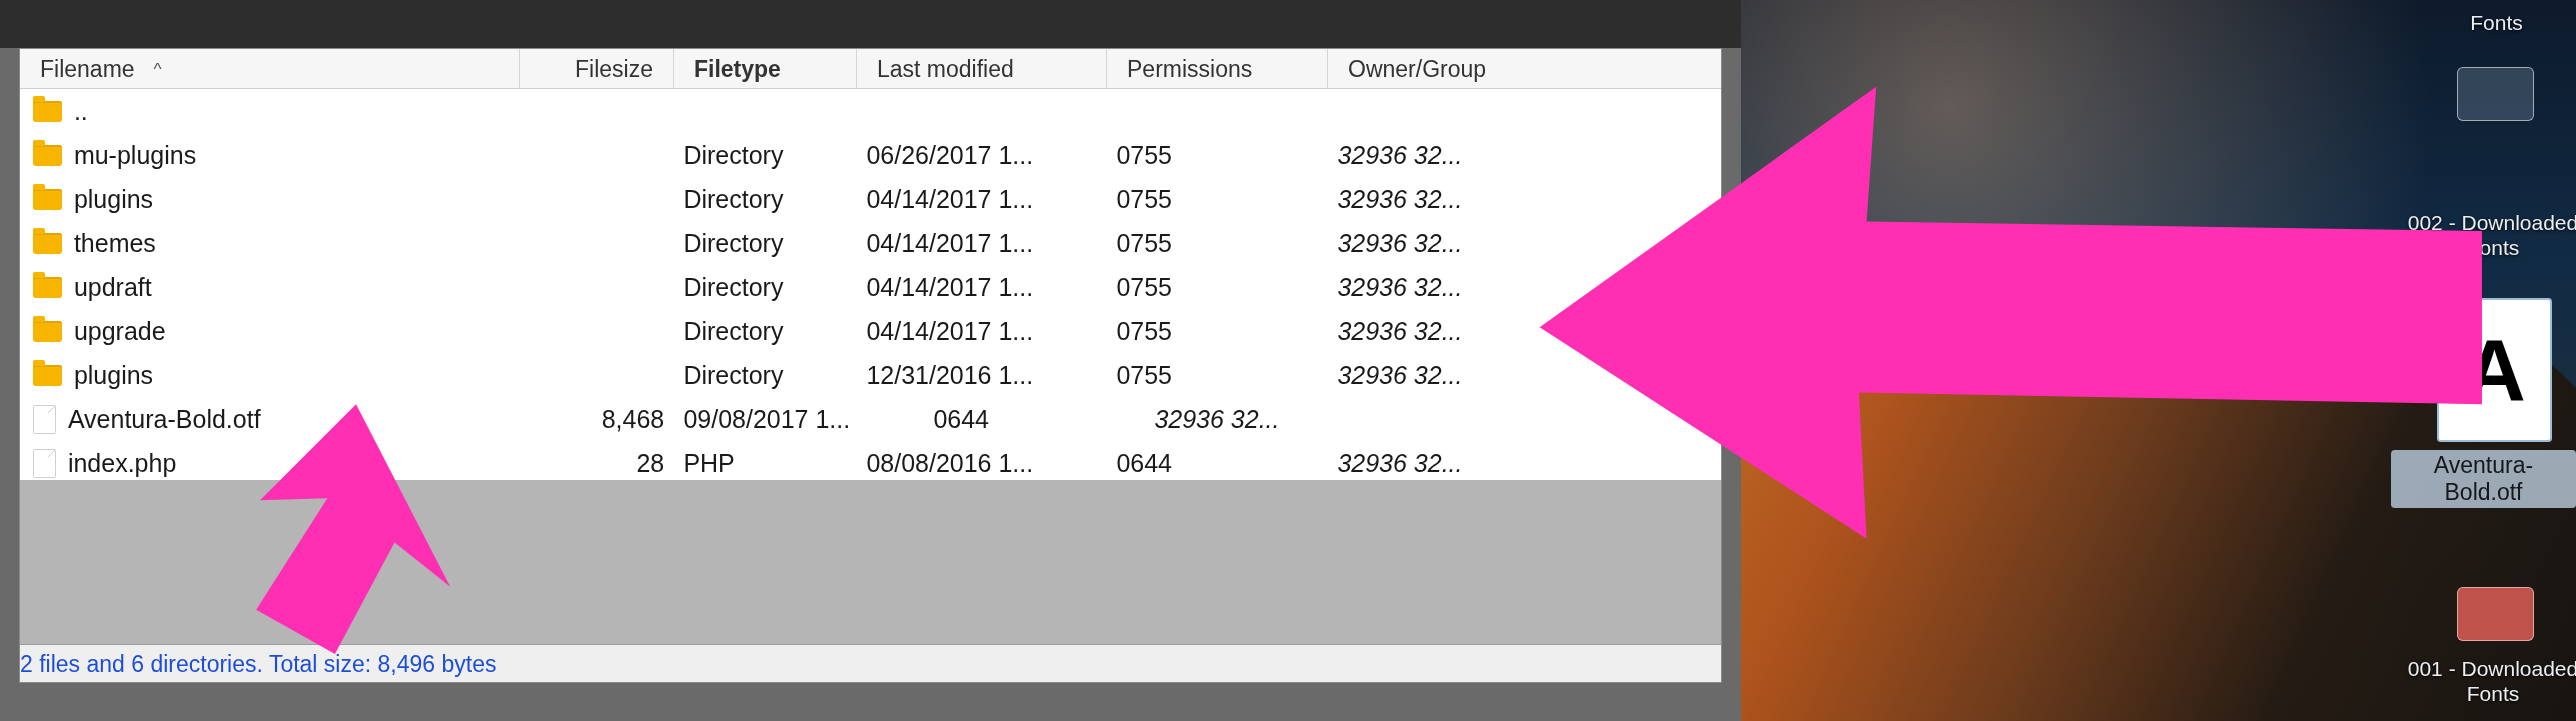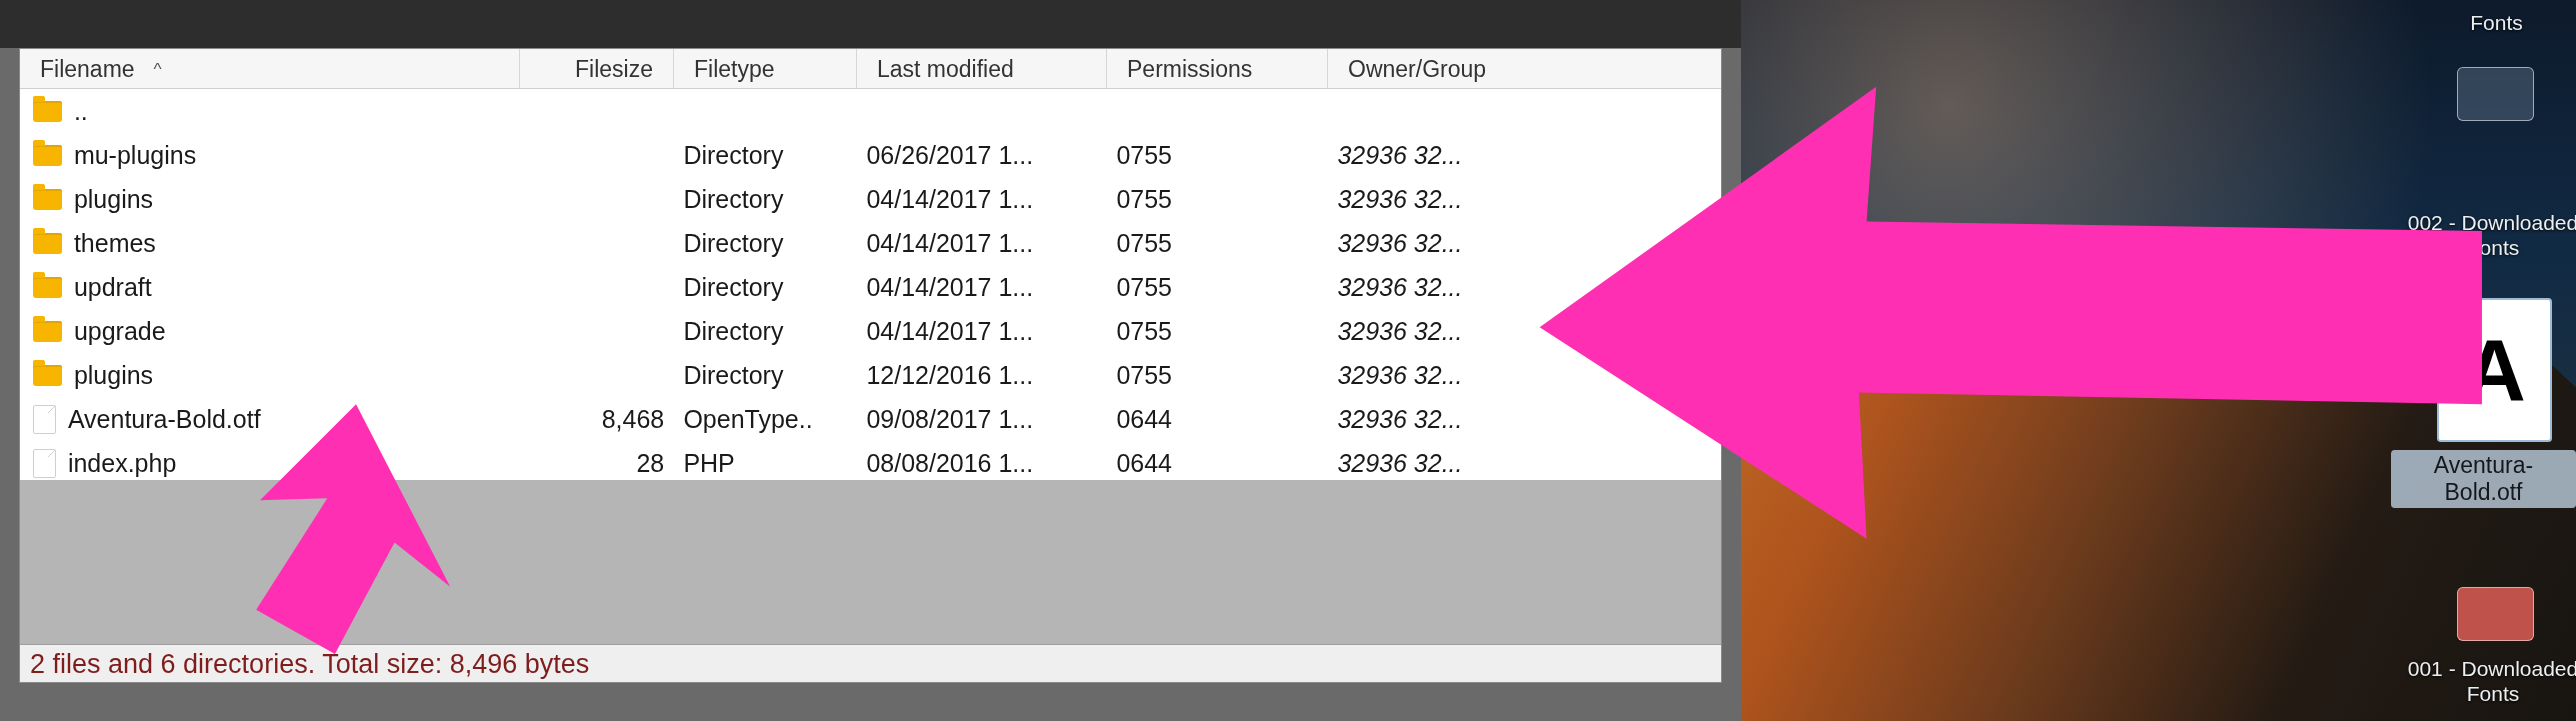--- a/index.html
+++ b/index.html
@@ -26,21 +26,21 @@
     border-right: 1px solid #d6d6d6;
     padding: 0 20px;
     white-space: nowrap;
     overflow: hidden;
     display: flex;
     gap: 19px;
     cursor: pointer;
   }
   .col-name   { width: 500px; }
   .col-size   { width: 154px; justify-content: flex-end; text-align: right; }
-  .col-type   { width: 183px; }
+  .col-type   { width: 183px; font-weight: bold; }
   .col-mod    { width: 250px; }
   .col-perm   { width: 221px; }
   .col-owner  { width: 289px; border-right: none; }
   .sort-caret { font-size: 17.3px; color: #555; }
   .listing {
     background: #ffffff;
     height: 391px;
     overflow: hidden;
   }
   .row {
@@ -87,23 +87,23 @@
     position: absolute;
     top: 0; right: 0;
     width: 7.7px; height: 7.7px;
     background: linear-gradient(135deg, transparent 48%, #cfcfcf 50%, #fff 52%);
   }
   .status-bar {
     position: absolute;
     bottom: 0; left: 0; right: 0;
     height: 38px;
     line-height: 38px;
-    font-size: 27px;
-    color: #7f1d1d;
-    padding-left: 10px;
+    font-size: 23px;
+    color: #1d4ed8;
+    padding-left: 0;
     border-top: 1px solid #9e9e9e;
     background: #efefef;
   }
   
   .desktop {
     position: absolute;
     top: 0; left: 1741px; right: 0; height: 721px;
     background:
       radial-gradient(circle at 25% 15%, rgba(255,200,150,0.35), transparent 55%),
       linear-gradient(180deg, #0d1a2b 0%, #112a44 35%, #1a2f41 60%, #232a2f 100%);
@@ -255,31 +255,30 @@
           <div class="cell c-perm">0755</div>
           <div class="cell c-owner">32936 32...</div>
         </div>
         <div class="row">
           <div class="cell c-name">
             <span class="icon-folder"></span>
             <span>plugins</span>
           </div>
           <div class="cell c-size"></div>
           <div class="cell c-type">Directory</div>
-          <div class="cell c-mod">12/12/2016 1...</div>
+          <div class="cell c-mod">12/31/2016 1...</div>
           <div class="cell c-perm">0755</div>
           <div class="cell c-owner">32936 32...</div>
         </div>
         <div class="row">
           <div class="cell c-name">
             <span class="icon-file"></span>
             <span>Aventura-Bold.otf</span>
           </div>
           <div class="cell c-size">8,468</div>
-          <div class="cell c-type">OpenType..</div>
           <div class="cell c-mod">09/08/2017 1...</div>
           <div class="cell c-perm">0644</div>
           <div class="cell c-owner">32936 32...</div>
         </div>
         <div class="row">
           <div class="cell c-name">
             <span class="icon-file"></span>
             <span>index.php</span>
           </div>
           <div class="cell c-size">28</div>

